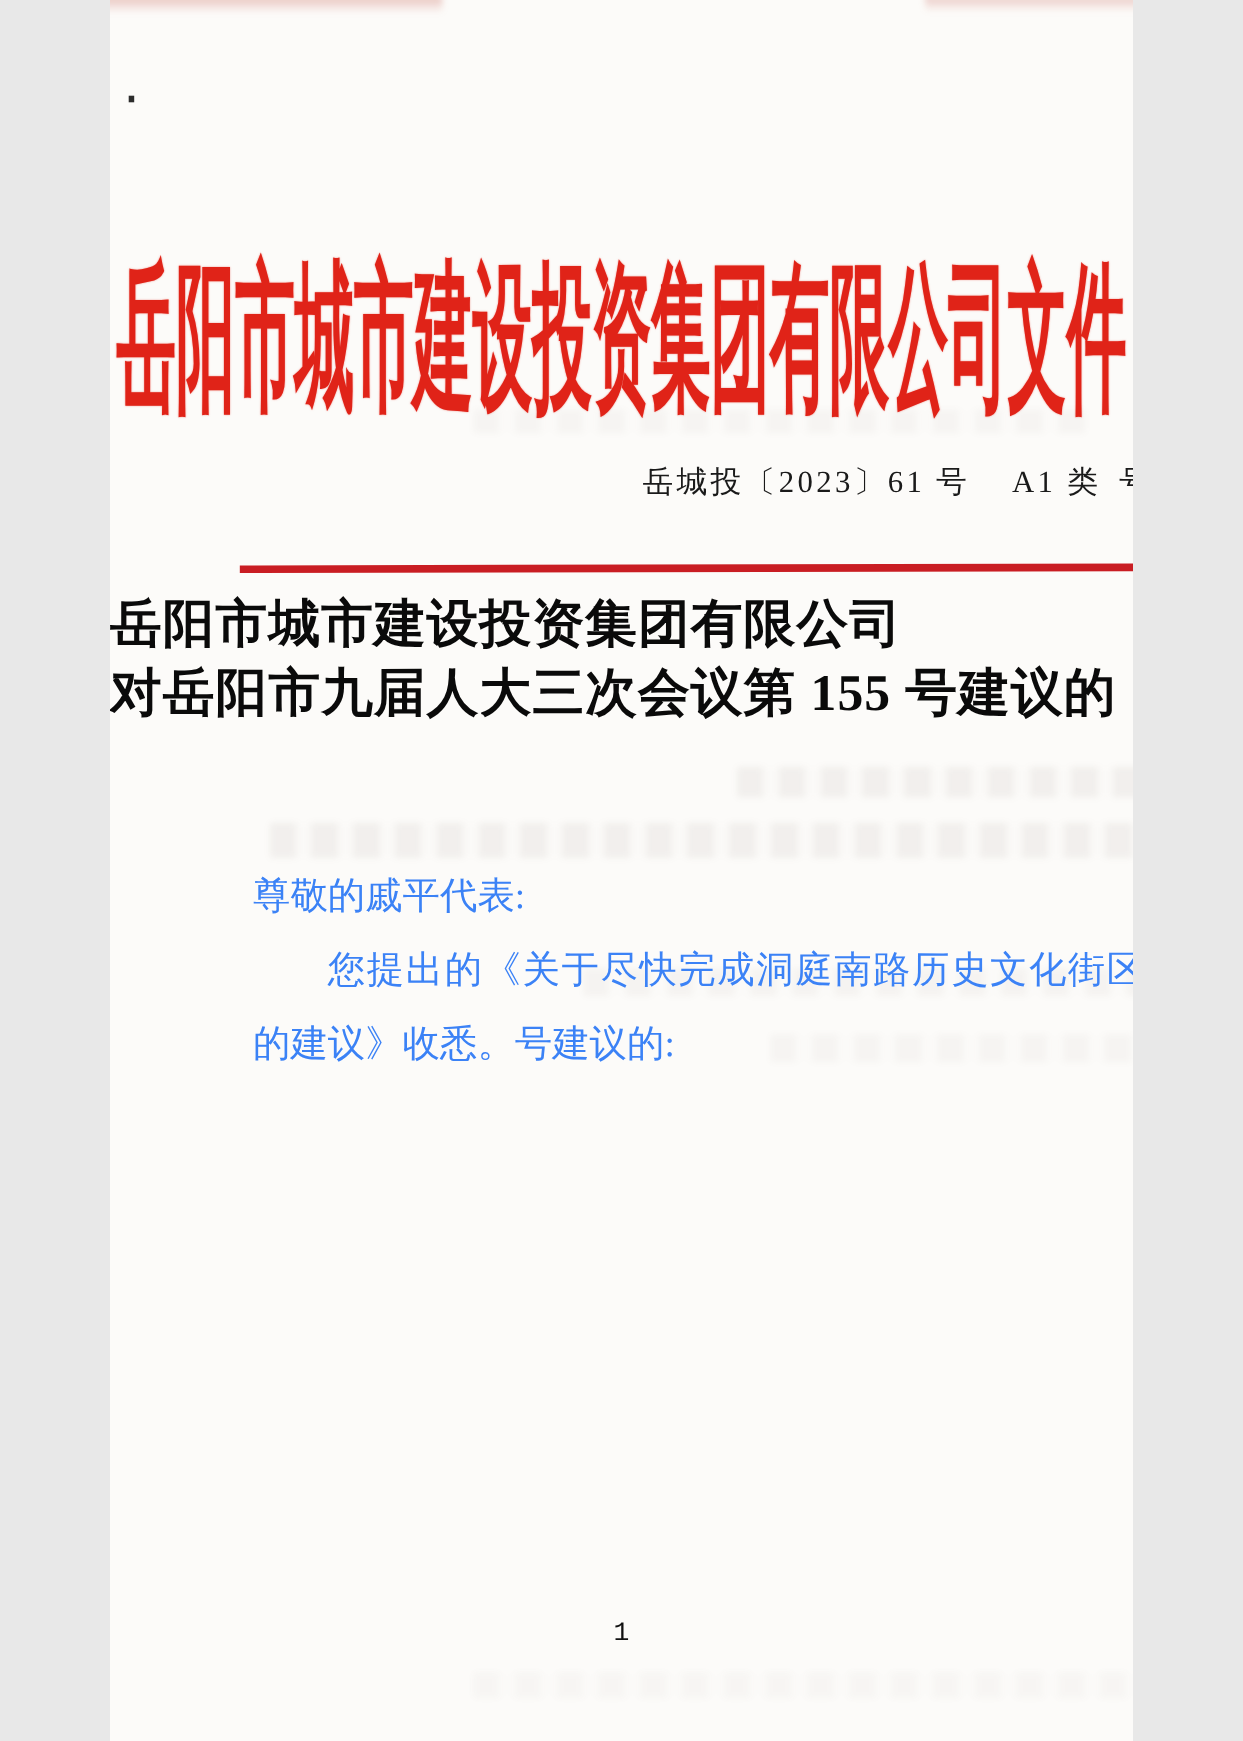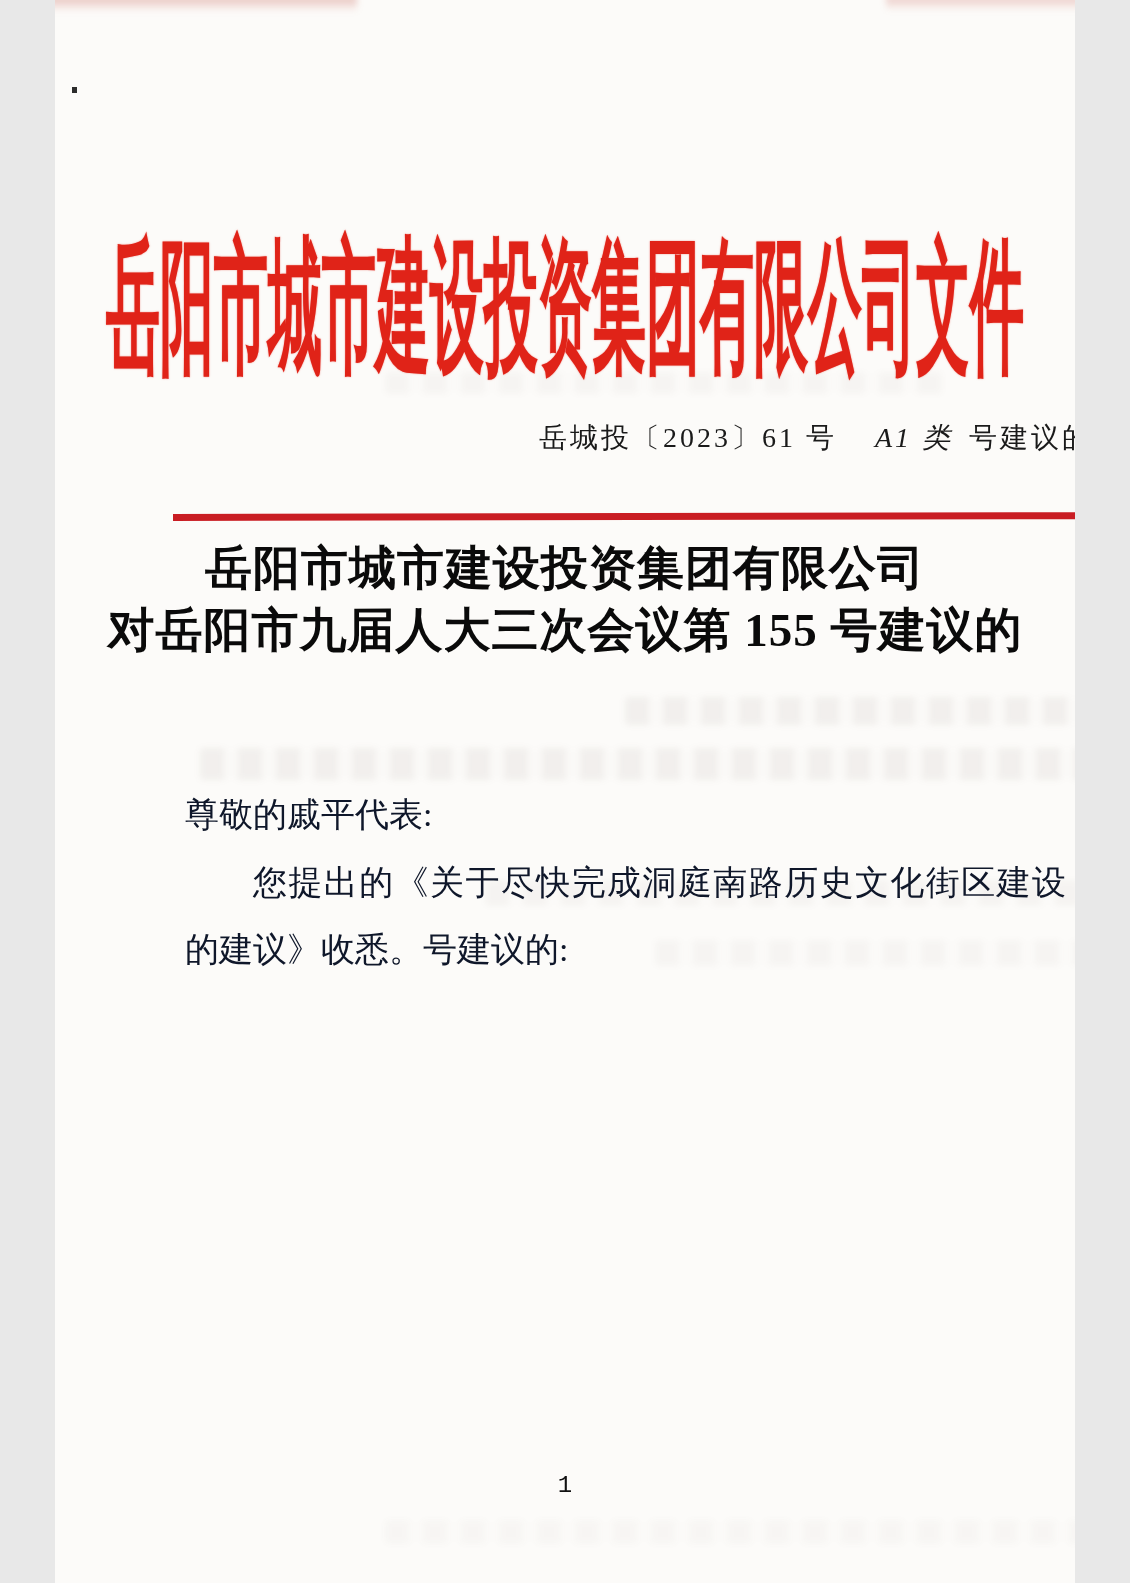--- a/index.html
+++ b/index.html
@@ -2,21 +2,21 @@
 <html style="--red1: #e02318; --red2: #c91d23;"><head>
 <meta charset="utf-8">
 <style>
   :root {
     --red1: #e02318;
     --red2: #c91d23;
   }
   html, body { margin: 0; padding: 0; background: #e8e8e8; }
   .page {
     position: relative;
-    width: 1020px;
+    width: 930px;
     height: 1583px;
     margin: 0 auto;
     background: #fcfbf9;
     overflow: hidden;
     font-family: "Liberation Serif", "DejaVu Serif", serif;
   }
 
   
   .smudge { position: absolute; filter: blur(3px); pointer-events: none; }
   .smudge-tl { top: -4px; left: -8px; width: 310px; height: 16px;
@@ -66,52 +66,51 @@
     position: absolute;
     top: 419px; left: 456px;
     display: flex;
     font-size: 28px;
     letter-spacing: 3px;
     color: #1a1a1a;
     white-space: nowrap;
     margin-left: 28px;
   }
   .doc-meta .num { margin-right: 38px; }
-  .doc-meta .cls { margin-right: 16px; font-style: italic; }
+  .doc-meta .cls { margin-right: 16px; }
 
   
   .red-rule {
     position: absolute;
     top: 513px; left: 118px;
     width: 972px; height: 7px;
     background: var(--red2);
     transform: rotate(-0.12deg);
   }
 
   
   .doc-title {
     position: absolute;
     top: 537px; left: 0;
     width: 100%;
-    text-align: center;
     font-weight: bold;
     color: #0a0a0a;
     font-size: 47px;
     line-height: 62px;
     letter-spacing: 1px;
   }
 
   
   .body-text {
     position: absolute;
     top: 781px; left: 130px;
     width: 881px;
     font-size: 34px;
     line-height: 67.5px;
-    color: #0f172a;
+    color: #3b82f6;
     text-align: justify;
     text-justify: inter-ideograph;
   }
   .body-text .para { text-indent: 2em; }
 
   
   .page-number {
     position: absolute;
     top: 1472px; left: 0;
     width: 100%;

